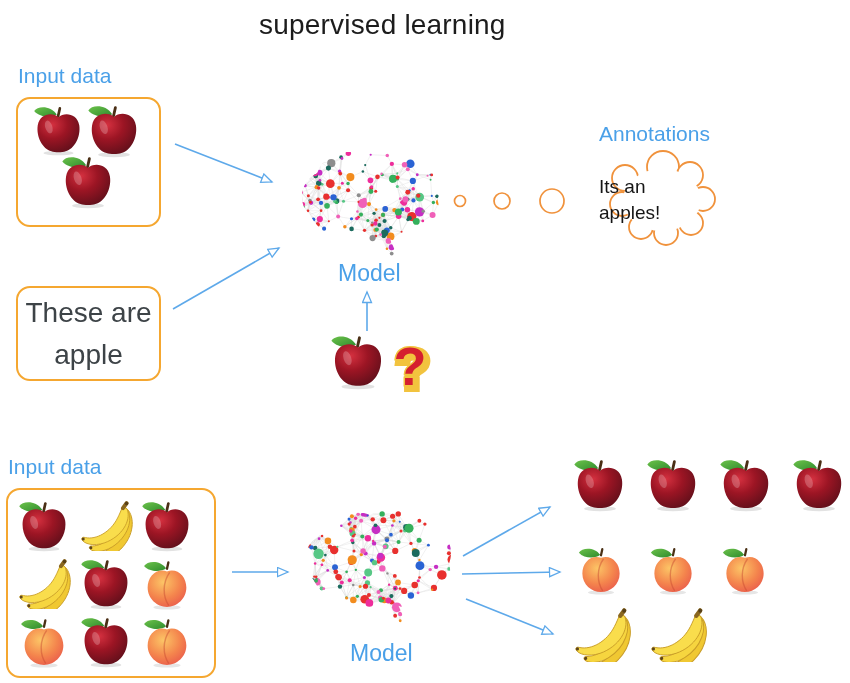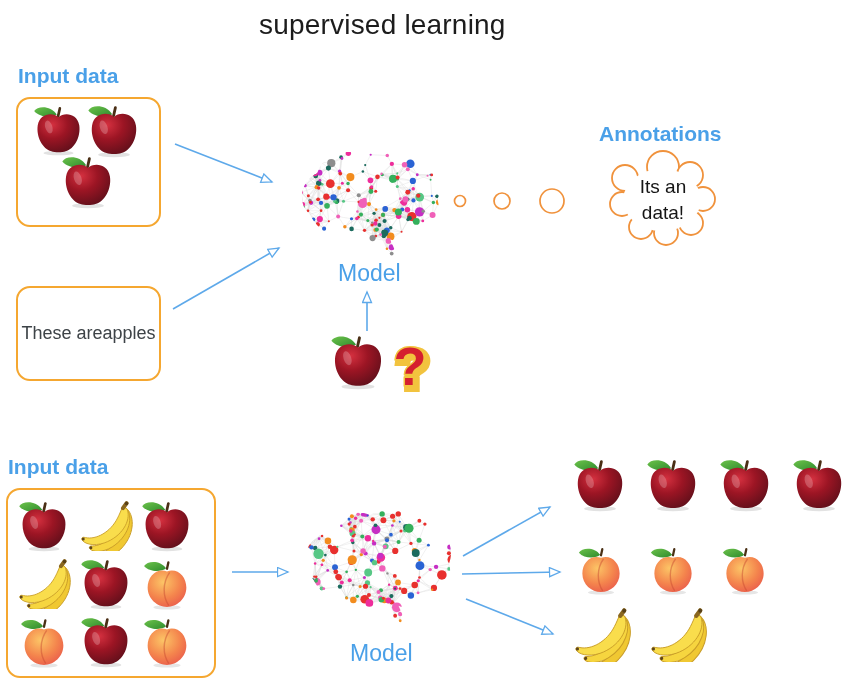--- a/index.html
+++ b/index.html
@@ -4,25 +4,25 @@
 <style>
   :root{
     --accent-blue:#4aa0e8; --box-orange:#f5a730; --bubble-orange:#f0923c;
     --title-black:#1c1c1c; --annotation-gray:#3d4347; --arrow-blue:#5ea9ea;
   }
   html,body{margin:0;padding:0;background:#fff;}
   #canvas{position:relative;width:850px;height:683px;background:#fff;overflow:hidden;
           font-family:"Liberation Sans",sans-serif;}
   .abs{position:absolute;}
   .title{font-size:28px;color:var(--title-black);letter-spacing:.2px;}
-  .blue-label{font-size:21px;color:var(--accent-blue);font-weight:bold;}
+  .blue-label{font-size:21px;color:var(--accent-blue);}
   .obox{border:2.5px solid var(--box-orange);border-radius:14px;background:#fff;box-sizing:border-box;}
-  .annot-text{width:100%;height:100%;display:flex;flex-direction:row;align-items:center;
-              justify-content:center;font-size:18px;line-height:1.5;color:var(--annotation-gray);}
-  .bubble-text{display:flex;flex-direction:column;align-items:center;justify-content:center;
+  .annot-text{width:100%;height:100%;display:flex;flex-direction:column;align-items:center;
+              justify-content:center;font-size:28px;line-height:1.5;color:var(--annotation-gray);}
+  .bubble-text{display:flex;flex-direction:column;align-items:flex-start;justify-content:center;
                font-size:19px;line-height:1.35;color:#151515;text-align:center;}
   .model-label{font-size:23px;color:var(--accent-blue);}
   .cluster-row{display:flex;align-items:center;}
   .fruit{display:block;}
   #input-grid{display:grid;grid-template-columns:60px 61px 60px;grid-template-rows:56px 57px 58px;
               gap:1px;place-items:center;}
   svg{display:block;}
 </style>
 </head>
 <body>
@@ -115,21 +115,21 @@
         <svg width="56" height="56" class="fruit" style="position: absolute; left: 42px; top: 55px;">
           <use href="#sym-apple"></use>
         </svg>
       </div>
   </div>
 
 
   <div class="abs obox" style="left:16px;top:286px;width:145px;height:95px">
     <div class="annot-text">
       <span>These are</span>
-      <span>apples</span>
+      <span>apple</span>
     </div>
   </div>
 
   <div class="abs" id="brain1" style="left:289px;top:143px;width:158px;height:120px">
       <svg width="100%" height="100%" viewBox="0 0 200 152">
         <defs>
           <clipPath id="bclip1">
             <path d="M 26 90 C 10 76, 14 48, 36 38 C 42 16, 70 6, 94 14 C 116 0, 150 6, 164 24 C 184 30, 196 52, 188 72 C 194 90, 182 106, 163 110 C 157 122, 141 129, 128 122 L 135 138 C 138 146, 128 149, 124 141 L 116 125 C 78 134, 42 122, 26 90 Z"></path>
           </clipPath>
         </defs>
@@ -1243,21 +1243,21 @@
         <circle cx="92" cy="77" r="12"></circle>
       <circle cx="67" cy="87" r="12"></circle>
         <circle cx="42" cy="81" r="12"></circle>
       <circle cx="23" cy="58" r="12"></circle>
         <circle cx="26" cy="32" r="13"></circle>
     </g>
     <ellipse cx="63" cy="54" rx="39" ry="31" fill="#fff"></ellipse>
   </svg>
   <div class="abs bubble-text" style="left:599px;top:174px;width:128px;height:52px">
     <span>Its an</span>
-    <span>data!</span>
+    <span>apples!</span>
   </div>
 
 
   <div class="abs blue-label" style="left:8px;top:455px">Input data</div>
 
   <div class="abs obox" style="left:6px;top:488px;width:210px;height:190px">
     <div id="input-grid" style="position:absolute;left:6px;top:8px">
         <svg width="54" height="54" class="fruit">
           <use href="#sym-apple"></use>
         </svg>

